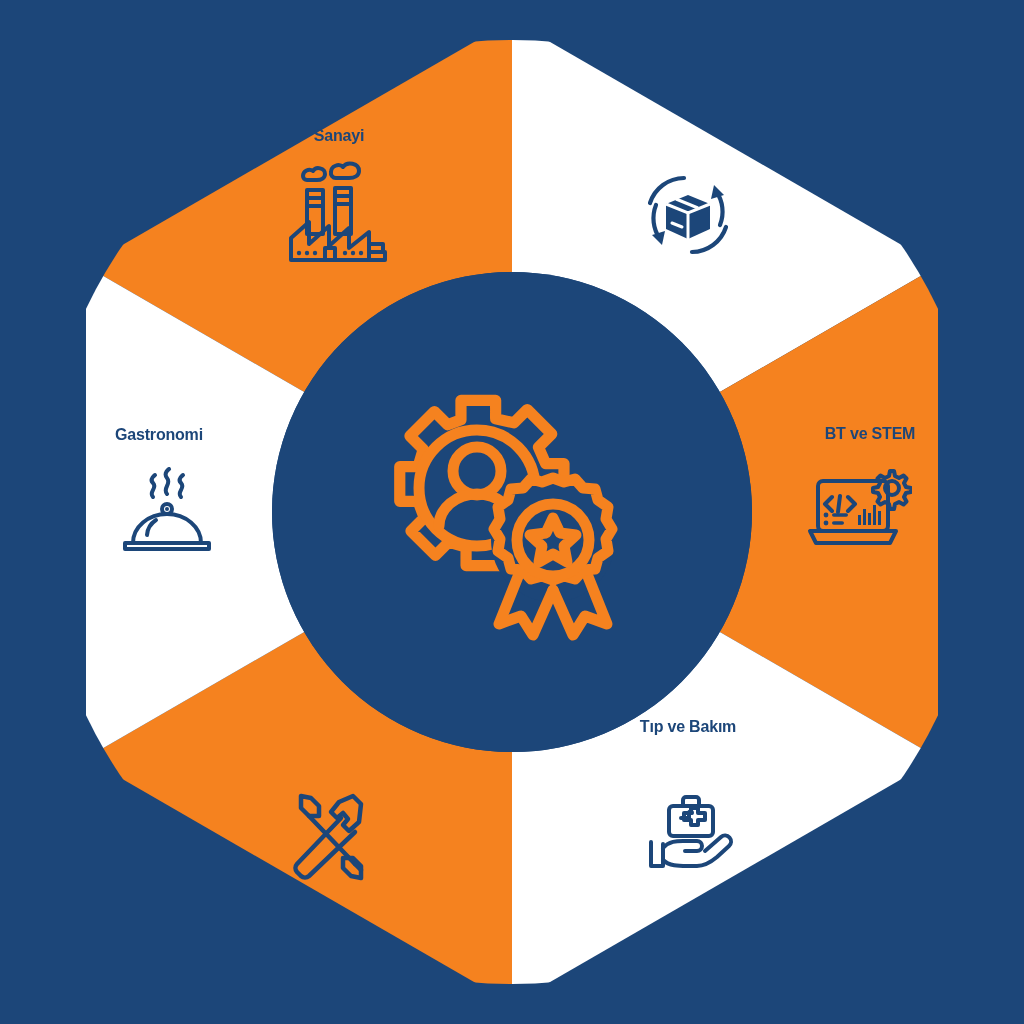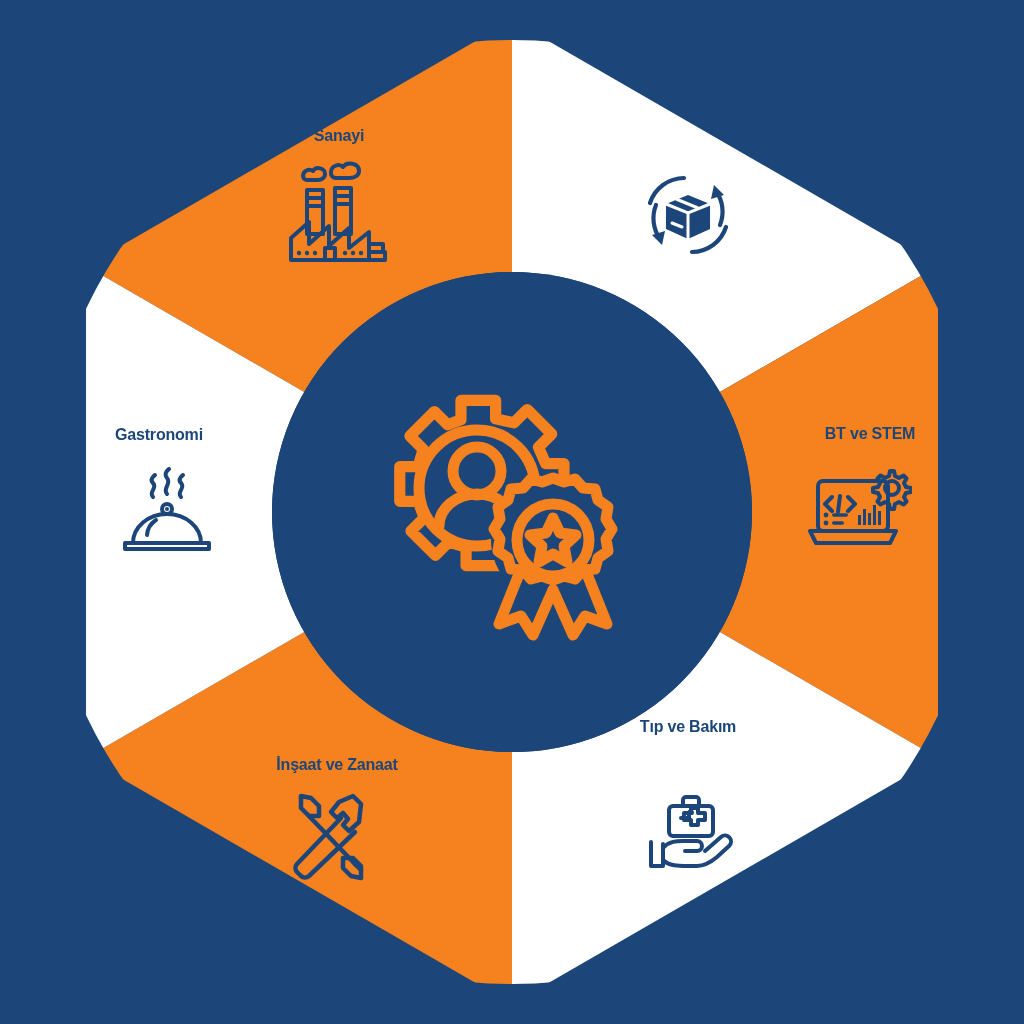--- a/index.html
+++ b/index.html
@@ -61,21 +61,20 @@
     </g>
 
     <circle cx="512" cy="512" r="240" fill="#1C4679"></circle>
   </svg>
 
 
   <div class="seg-label" style="left:870px;top:434px;">BT ve STEM</div>
 
   <div class="seg-label" style="left:688px;top:727px;">Tıp ve Bakım</div>
 
-  <div class="seg-label" style="left:337px;top:765px;">İnşaat ve Zanaat</div>
 
   <div class="seg-label" style="left:159px;top:435px;">Gastronomi</div>
 
   <div class="seg-label" style="left:339px;top:136px;">Sanayi</div>
 
   <div class="seg-icon" style="left:688px;top:217px;">
     <svg width="104" height="104" viewBox="0 0 104 104">
       <g fill="none" stroke="#1C4679" stroke-width="4.2" stroke-linecap="round">
         <path d="M80 28 A36 36 0 0 1 84 62"></path>
         <path d="M24 76 A36 36 0 0 1 20 42"></path>

